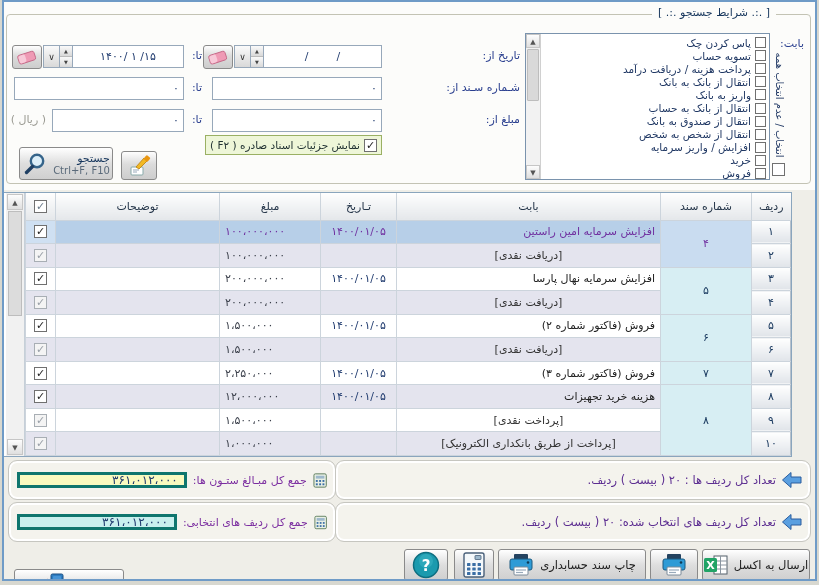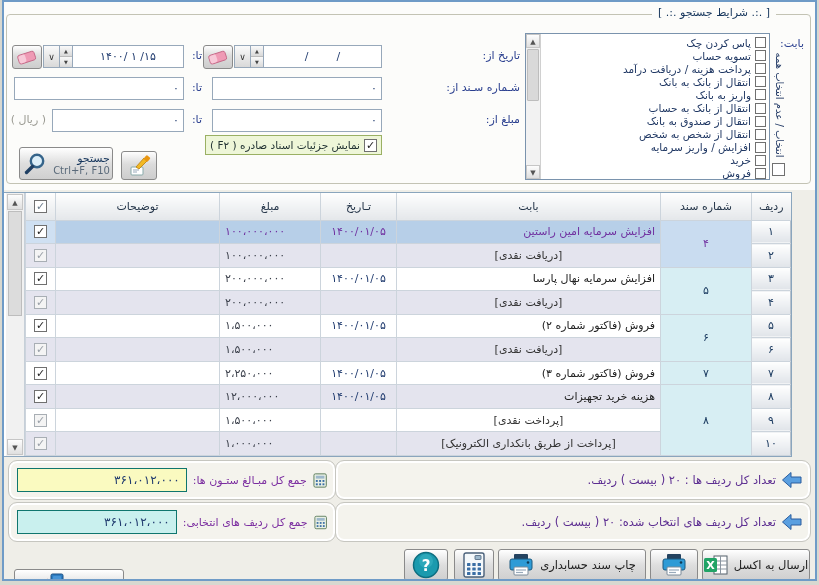--- a/index.html
+++ b/index.html
@@ -118,21 +118,21 @@
 
   
   .sumbox {
     position:absolute; height:40px; border:1px solid #c6c6c0; border-radius:9px;
     background:#f4f3ed; box-shadow:inset 0 0 0 2px #ffffff;
     display:flex; align-items:center; padding:0 8px; gap:6px;
   }
   .sum-label { color:#7b2da0; font-size:11px; white-space:nowrap; }
   .count-text { color:#5c2d91; font-size:11.5px; white-space:nowrap; }
   .valbox {
-    height:24px; border:1px solid #0f766e; display:flex; align-items:center;
+    height:16px; border:3px solid #0f766e; display:flex; align-items:center;
     justify-content:flex-end; padding:0 6px; color:#1f3a6e; font-size:12px;
     direction:ltr; margin-right:auto;
   }
   .valbox.yellow { background:#fafac0; width:178px; }
   .valbox.cyan { background:#c9f0ee; width:178px; }
 
   
   .footbtn {
     position:absolute; top:547px; height:32px; border:1px solid #8a8a8a; border-radius:3px;
     background:linear-gradient(#ffffff,#dedede 50%,#cfcfcf);

